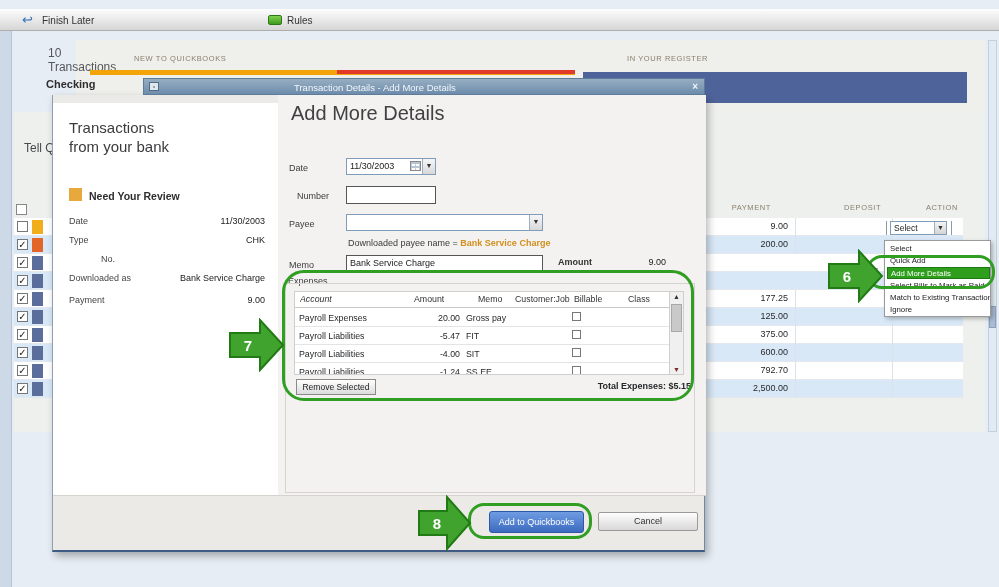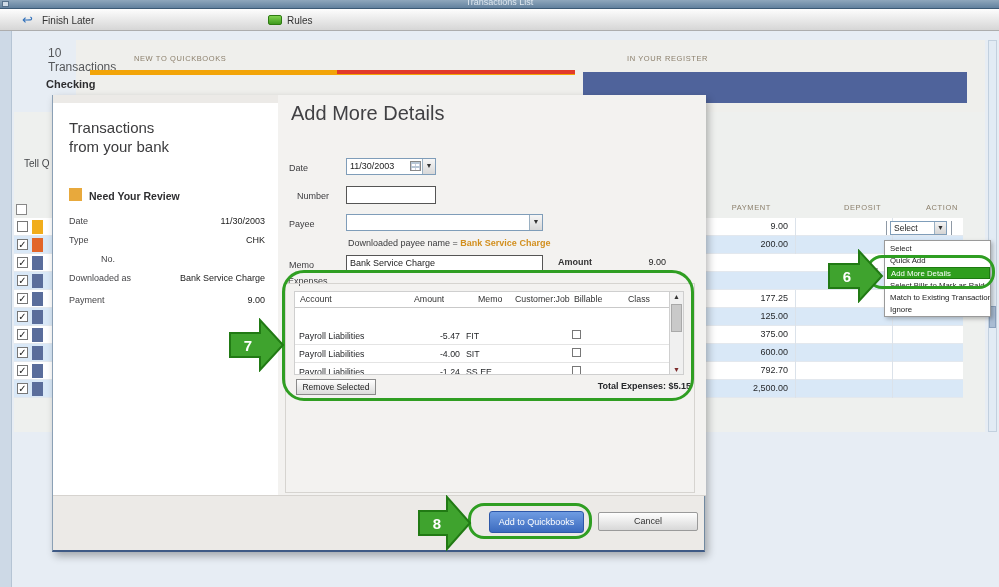--- a/index.html
+++ b/index.html
@@ -28,21 +28,21 @@
   #card-body { left:14px; top:112px; width:971px; height:320px; background:#eef0ee; }
   .count-num { left:48px; top:46px; font-size:12px; color:#55575a; }
   .count-label { left:48px; top:60px; font-size:12px; color:#55575a; }
   .acct { left:46px; top:78px; font-size:11px; font-weight:bold; color:#2e2e30; }
   .seclabel { font-size:7.5px; letter-spacing:0.6px; color:#8b7f6b;margin-left:44px; }
   #bar-orange { left:90px; top:70px; width:485px; height:5px; background:#f2a408; }
   #bar-red { left:337px; top:70px; width:238px; height:4px; background:#e23a2a; }
   #bar-blue { left:583px; top:72px; width:384px; height:31px; background:#4f639b; }
   #pg-scroll { left:988px; top:40px; width:9px; height:392px; background:#e2ebf4; border:1px solid #c2d0de; }
   #pg-thumb { left:989px; top:306px; width:7px; height:22px; background:#a9bcd3; border:1px solid #8aa1bd; }
-  .frag-tell { left:24px; top:158px; width:29px; overflow:hidden; font-size:10px; color:#46484b; white-space:nowrap; }
+  .frag-tell { left:24px; top:141px; width:29px; overflow:hidden; font-size:12px; color:#46484b; white-space:nowrap; }
   .frag-status { left:24px; top:168px; width:29px; overflow:hidden; }
 
   
   .bg-head { top:203px; }
   #bghead-payment { left:671px; width:56px; text-align:right; }
   #bghead-deposit { left:800px; }
   #bghead-action { left:882px; }
   .bgrow { left:14px; width:949px; height:18px; border-bottom:1px solid #e3e8ee; }
   .bgrow.blue { background:#d9e8f7; }
   .bgrow.white { background:#ffffff; }
@@ -148,24 +148,20 @@
   .arrow { position:absolute; z-index:41; }
   .arrow svg { display:block; }
   .arrow .num { position:absolute; left:4px; top:0; width:30px; height:100%; display:flex;
     align-items:center; justify-content:center; color:#fff; font-weight:bold; font-size:15px; }
 </style>
 </head>
 <body>
 
 <div id="screen">
 
-  <div class="abs" id="titlebar">
-    <div class="sysicon"></div>
-    <div class="t">Transactions List</div>
-  </div>
 
   <div class="abs" id="toolbar">
     <div class="tbtn" style="left:18px;">
       <span class="icon-back">↩</span>
       <span>Finish Later</span>
     </div>
     <div class="tbtn" style="left:264px;">
       <span class="icon-rules"></span>
       <span>Rules</span>
     </div>
@@ -273,20 +269,25 @@
   <div class="abs" id="menu">
     <div class="mi" style="top:2px;">Select</div>
     <div class="mi" style="top:14px;">Quick Add</div>
     <div class="mi hl" style="top:26px;">Add More Details</div>
     <div class="mi" style="top:39px;">Select Bills to Mark as Paid</div>
     <div class="mi" style="top:51px;">Match to Existing Transaction</div>
     <div class="mi" style="top:63px;">Ignore</div>
   </div>
   <div class="abs" id="menu-step">5.</div>
 
+  <div class="abs" id="dlg-title">
+    <div class="dicon">▫</div>
+    <div class="txt">Transaction Details - Add More Details</div>
+    <div class="x">×</div>
+  </div>
 
   <div class="abs" id="dlg-body">
     <div id="dlg-main">
       <div class="f-head">Add More Details</div>
 
       <div class="f-label" style="top:68px;">Date</div>
       <div class="f-input" style="left:68px; top:63px; width:90px; height:17px;">
         <span>11/30/2003</span>
         <span class="cal-ic"></span>
         <span class="dd-btn">▼</span>
@@ -312,27 +313,33 @@
       <div class="f-input" style="left:68px; top:160px; width:197px; height:17px; border-color:#555;">
         <span>Bank Service Charge</span>
       </div>
       <div class="amt-label">Amount</div>
       <div class="amt-val">9.00</div>
 
       <div class="exp-label">Expenses</div>
       <div id="exp-box">
         <div id="exp-table">
           <div class="exp-hrow">
-            <span class="eh" style="left:5px;">Account</span>
+            <span class="eh" style="left:5px;font-style:italic;">Account</span>
             <span class="eh" style="left:119px;">Amount</span>
             <span class="eh" style="left:183px;">Memo</span>
             <span class="eh" style="left:220px; width:56px;">Customer:Job</span>
             <span class="eh" style="left:279px;">Billable</span>
             <span class="eh" style="left:333px;">Class</span>
           </div>
+          <div class="erow" style="top:17px;">
+            <span class="acct-c">Payroll Expenses</span>
+            <span class="amt-c">20.00</span>
+            <span class="memo-c">Gross pay</span>
+            <span class="bill-c"></span>
+          </div>
           <div class="erow" style="top:35px;">
             <span class="acct-c">Payroll Liabilities</span>
             <span class="amt-c">-5.47</span>
             <span class="memo-c">FIT</span>
             <span class="bill-c"></span>
           </div>
           <div class="erow" style="top:53px;">
             <span class="acct-c">Payroll Liabilities</span>
             <span class="amt-c">-4.00</span>
             <span class="memo-c">SIT</span>

